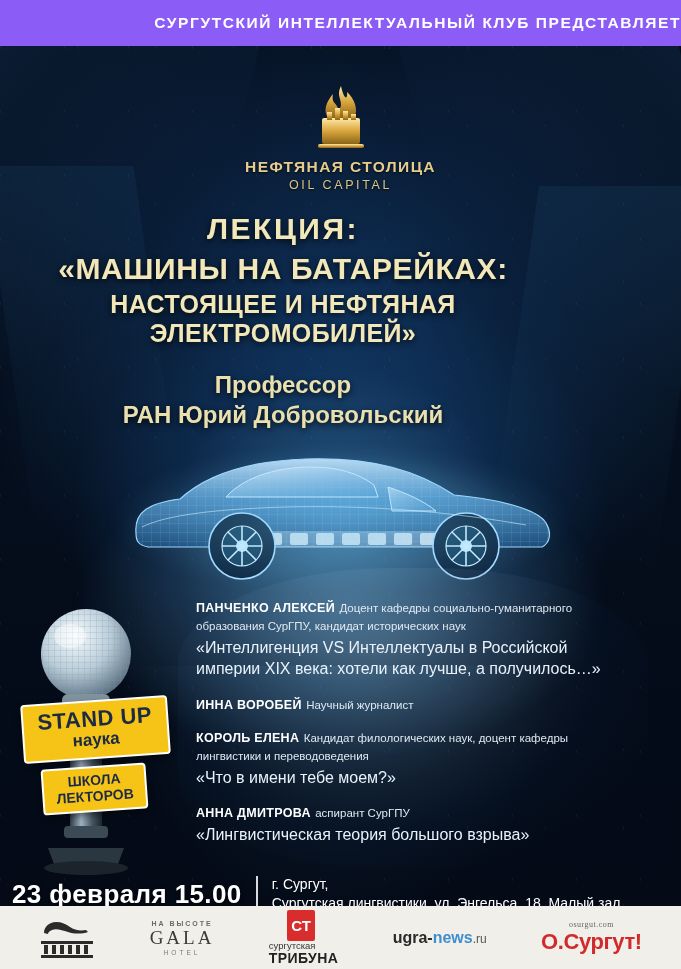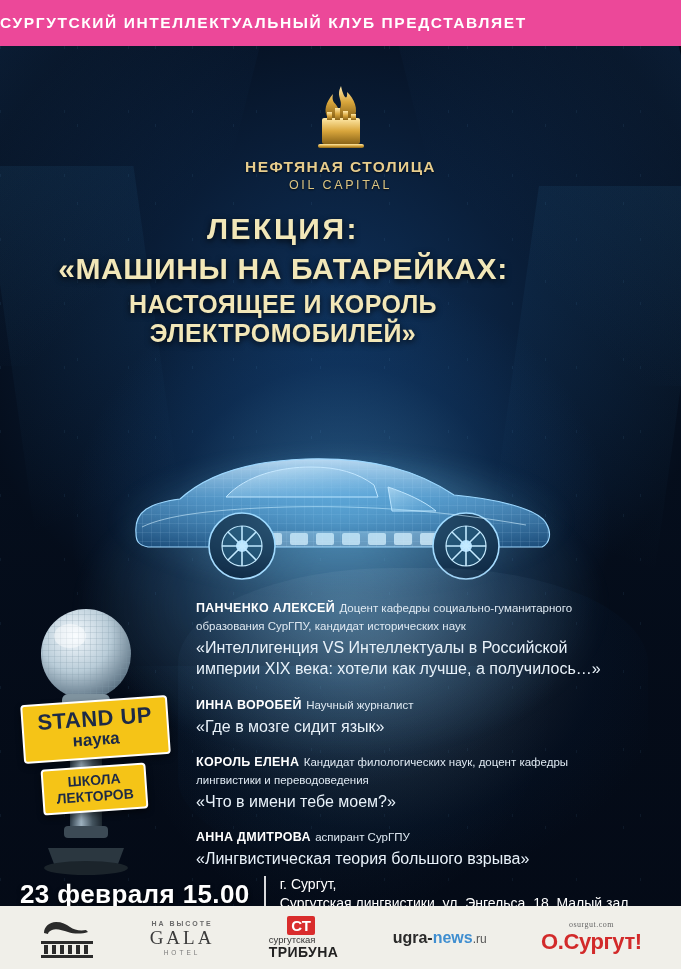--- a/index.html
+++ b/index.html
@@ -12,22 +12,22 @@
   .poster {
     position: relative;
     width: 681px; height: 969px;
     background: #03060d;
     overflow: hidden;
   }
 
   
   .topbar {
     position: absolute; top: 0; left: 0; width: 681px; height: 46px;
-    background: #ec4899;
-    display: flex; align-items: center; justify-content: flex-start;
+    background: #8b5cf6;
+    display: flex; align-items: center; justify-content: flex-end;
     z-index: 30;
   }
   .topbar-text {
     color: #ffffff;
     font-size: 15.5px;
     font-weight: bold;
     letter-spacing: 1.6px;
     white-space: nowrap;
   }
 
@@ -176,21 +176,21 @@
     color: #1d2a46; font-size: 14px; font-weight: bold; line-height: 1.12;
   }
 
   
   .footer-info {
     position: absolute; left: 0; top: 880px; width: 681px; height: 28px; z-index: 25;
     display: flex; align-items: center;
   }
   .when {
     color: #ffffff; font-size: 26px; font-weight: bold; letter-spacing: .4px;
-    margin-left: 20px; white-space: nowrap;
+    margin-left: 12px; white-space: nowrap;
     text-shadow: 0 2px 4px rgba(0,0,0,.8);
   }
   .vline {
     width: 2px; height: 36px; background: rgba(255,255,255,.85);
     margin: 0 14px 0 14px;
   }
   .where { color: #ffffff; font-size: 14px; line-height: 1.35; }
 
   
   .sponsors {
@@ -203,21 +203,21 @@
   .sp-item { display: flex; flex-direction: column; align-items: center; justify-content: center; }
   .sp-logo1 { display: flex; flex-direction: column; align-items: center; }
   .sp-logo1 .lion { width: 54px; height: 18px; }
   .sp-logo1 .bar { width: 56px; height: 20px; margin-top: 2px; }
   .sp-gala .t1 { font-size: 7px; letter-spacing: 2px; color: #6a6a6a; font-weight: bold; }
   .sp-gala .t2 { font-size: 19px; letter-spacing: 3px; color: #3b3b3b; font-family: "Liberation Serif", serif; }
   .sp-gala .t3 { font-size: 6.5px; letter-spacing: 3px; color: #7a7a7a; }
   .sp-trib { display: flex; align-items: center; }
   .sp-trib .mark {
     background: #d92c2c; color: #fff; font-weight: bold; font-size: 15px;
-    padding: 1px 4px; margin-right: 5px; border-radius: 2px;
+    padding: 7px 4px; margin-right: 5px; border-radius: 2px;
   }
   .sp-trib .txt1 { font-size: 9.5px; color: #333; line-height: 1; }
   .sp-trib .txt2 { font-size: 14px; color: #222; font-weight: bold; line-height: 1; letter-spacing: .4px; }
   .sp-ugra .u1 { font-size: 16px; font-weight: bold; color: #2a2a2a; }
   .sp-ugra .u2 { font-size: 16px; font-weight: bold; color: #3f8ed0; }
   .sp-ugra .u3 { font-size: 12px; color: #555; }
   .sp-osurgut .o1 { font-size: 22px; font-weight: bold; color: #d22a2a; letter-spacing: -.4px; }
   .sp-osurgut .o2 { font-size: 8px; color: #666; letter-spacing: .5px; font-family: Liberation Serif, serif; }
 </style>
 </head>
@@ -258,21 +258,25 @@
         <rect x="14" y="60" width="46" height="4" rx="2" fill="url(#gold)"></rect>
       </svg>
     </div>
     <div class="logo-title">НЕФТЯНАЯ СТОЛИЦА</div>
     <div class="logo-sub">OIL CAPITAL</div>
   </div>
 
   <div class="headline">
     <div class="h-lecture">ЛЕКЦИЯ:</div>
     <div class="h-line1">«МАШИНЫ НА БАТАРЕЙКАХ:</div>
-    <div class="h-line2">НАСТОЯЩЕЕ И КОРОЛЬ ЭЛЕКТРОМОБИЛЕЙ»</div>
+    <div class="h-line2">НАСТОЯЩЕЕ И НЕФТЯНАЯ ЭЛЕКТРОМОБИЛЕЙ»</div>
+    <div class="speaker">
+      <div>Профессор</div>
+      <div>РАН Юрий Добровольский</div>
+    </div>
   </div>
 
   <div class="car-wrap">
     <div class="car-glow"></div>
     <svg width="470" height="175" viewBox="0 0 470 175">
       <defs>
         <linearGradient id="body" x1="0" y1="0" x2="0" y2="1">
           <stop offset="0%" stop-color="#cfeaff" stop-opacity=".9"></stop>
           <stop offset="45%" stop-color="#5fa9e0" stop-opacity=".75"></stop>
           <stop offset="100%" stop-color="#1b4f80" stop-opacity=".85"></stop>
@@ -338,21 +342,20 @@
 
     <div class="sp">
       <span class="sp-name">ПАНЧЕНКО АЛЕКСЕЙ</span>
       <span class="sp-role">Доцент кафедры социально-гуманитарного образования СурГПУ, кандидат исторических наук</span>
       <div class="sp-topic">«Интеллигенция VS Интеллектуалы в Российской империи XIX века: хотели как лучше, а получилось…»</div>
     </div>
 
     <div class="sp">
       <span class="sp-name">ИННА ВОРОБЕЙ</span>
       <span class="sp-role">Научный журналист</span>
-      <div class="sp-topic">«Где в мозге сидит язык»</div>
     </div>
 
     <div class="sp">
       <span class="sp-name">КОРОЛЬ ЕЛЕНА</span>
       <span class="sp-role">Кандидат филологических наук, доцент кафедры лингвистики и переводоведения</span>
       <div class="sp-topic">«Что в имени тебе моем?»</div>
     </div>
 
     <div class="sp">
       <span class="sp-name">АННА ДМИТРОВА</span>

